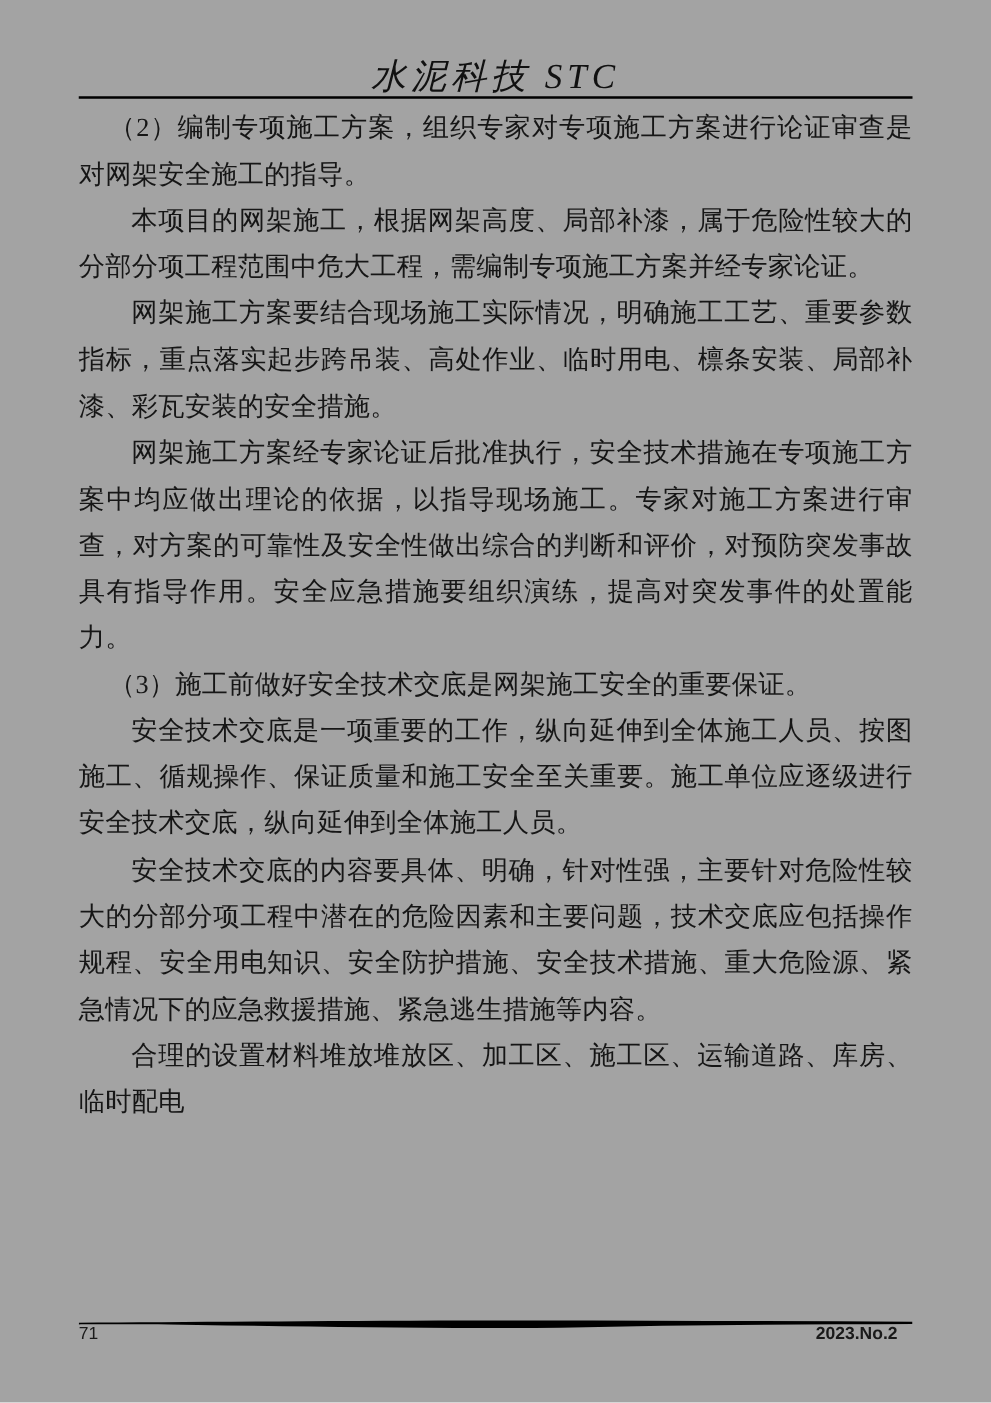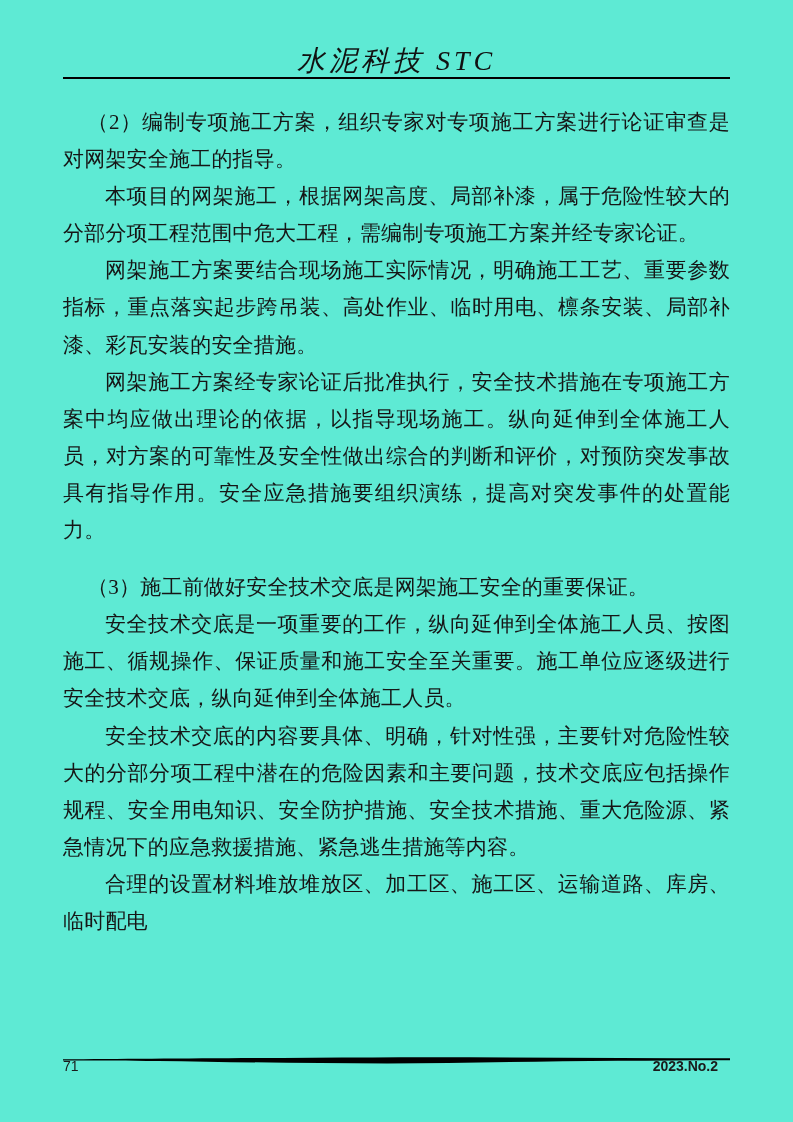--- a/index.html
+++ b/index.html
@@ -1,20 +1,20 @@
 <!DOCTYPE html>
 <html><head>
 <meta charset="utf-8">
 <style>
   html, body { margin: 0; padding: 0; background: #ffffff; }
   .page {
     position: relative;
     width: 793px;
     height: 1122px;
-    background: #5eead4;
+    background: #a3a3a3;
     font-family: "Liberation Serif", "DejaVu Serif", serif;
     color: #161616;
     overflow: hidden;
   }
   .journal-title {
     position: absolute;
     top: 42px;
     left: 0;
     right: 0;
     text-align: center;
@@ -39,21 +39,21 @@
     left: 63px;
     width: 667px;
     font-size: 21px;
     line-height: 37.1px;
     text-align: justify;
     text-justify: inter-ideograph;
     letter-spacing: 0.2px;
   }
   .para { margin: 0; padding: 0; }
   .para.normal { text-indent: 2em; }
-  .para.num { text-indent: 1.15em; margin-top: 20px; }
+  .para.num { text-indent: 1.15em; }
   .footer-rule {
     position: absolute;
     top: 1050px;
     left: 63px;
     width: 667px;
     height: 8px;
   }
   .footer-row {
     position: absolute;
     top: 1058px;
@@ -84,21 +84,21 @@
 <div class="page">
 
   <div class="journal-title">水泥科技 STC</div>
 
   <div class="header-rule"></div>
 
   <div class="article-body">
       <p class="para num">（2）编制专项施工方案，组织专家对专项施工方案进行论证审查是对网架安全施工的指导。</p>
       <p class="para normal">本项目的网架施工，根据网架高度、局部补漆，属于危险性较大的分部分项工程范围中危大工程，需编制专项施工方案并经专家论证。</p>
       <p class="para normal">网架施工方案要结合现场施工实际情况，明确施工工艺、重要参数指标，重点落实起步跨吊装、高处作业、临时用电、檩条安装、局部补漆、彩瓦安装的安全措施。</p>
-      <p class="para normal">网架施工方案经专家论证后批准执行，安全技术措施在专项施工方案中均应做出理论的依据，以指导现场施工。纵向延伸到全体施工人员，对方案的可靠性及安全性做出综合的判断和评价，对预防突发事故具有指导作用。安全应急措施要组织演练，提高对突发事件的处置能力。</p>
+      <p class="para normal">网架施工方案经专家论证后批准执行，安全技术措施在专项施工方案中均应做出理论的依据，以指导现场施工。专家对施工方案进行审查，对方案的可靠性及安全性做出综合的判断和评价，对预防突发事故具有指导作用。安全应急措施要组织演练，提高对突发事件的处置能力。</p>
       <p class="para num">（3）施工前做好安全技术交底是网架施工安全的重要保证。</p>
       <p class="para normal">安全技术交底是一项重要的工作，纵向延伸到全体施工人员、按图施工、循规操作、保证质量和施工安全至关重要。施工单位应逐级进行安全技术交底，纵向延伸到全体施工人员。</p>
       <p class="para normal">安全技术交底的内容要具体、明确，针对性强，主要针对危险性较大的分部分项工程中潜在的危险因素和主要问题，技术交底应包括操作规程、安全用电知识、安全防护措施、安全技术措施、重大危险源、紧急情况下的应急救援措施、紧急逃生措施等内容。</p>
       <p class="para normal">合理的设置材料堆放堆放区、加工区、施工区、运输道路、库房、临时配电</p>
     </div>
 
   <div class="footer-rule">
     <svg width="667" height="8" viewBox="0 0 667 8" preserveAspectRatio="none" aria-hidden="true">
       <path d="M0,3.2 C80,2.6 190,1.8 310,1.4 C430,1.1 550,1.9 667,2.3
                L667,4.2 C570,4.5 480,5.2 385,7.1 C290,8.2 185,6.3 95,4.9

